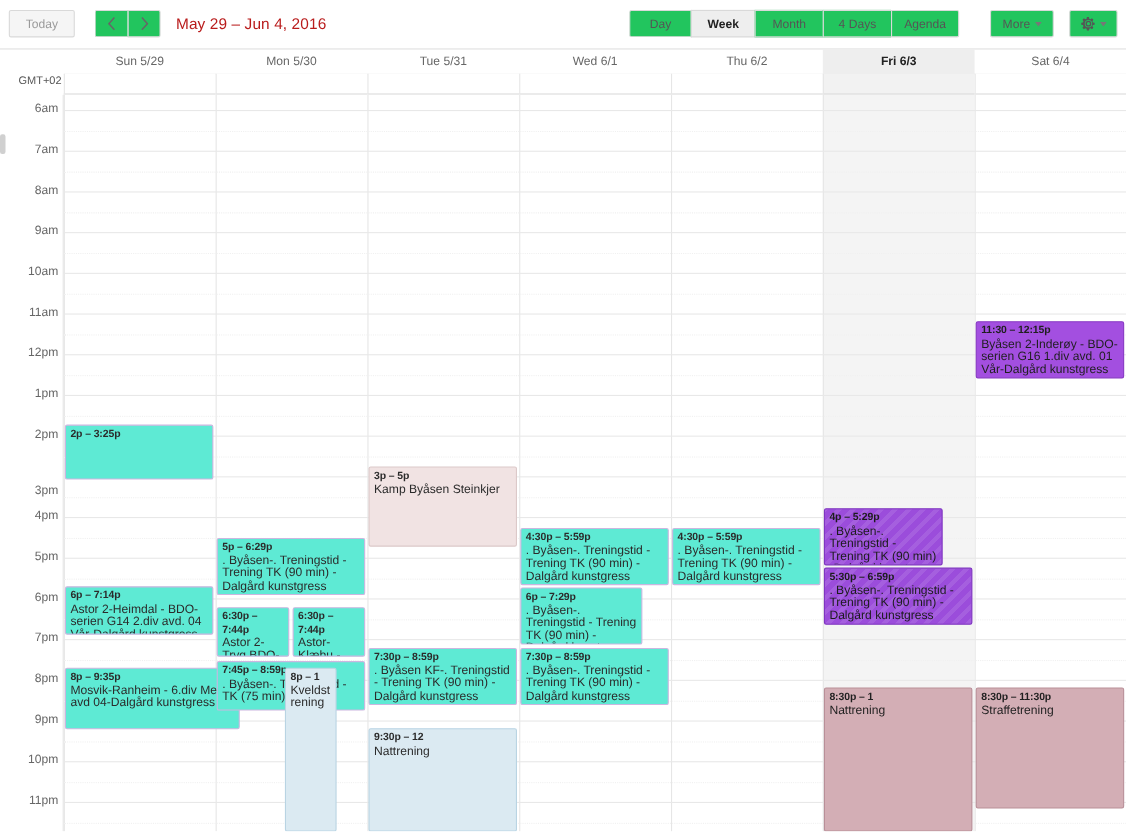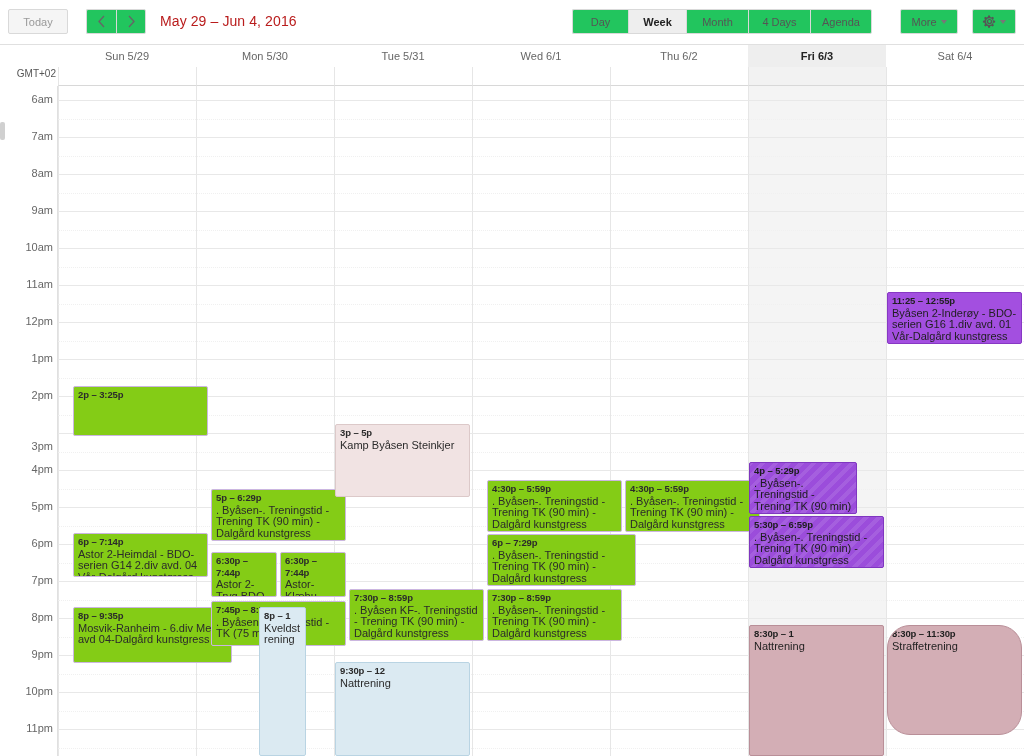--- a/index.html
+++ b/index.html
@@ -234,24 +234,23 @@
     letter-spacing: -0.1px;
   }
   .event .ev-title {
     display: block;
     font-size: 11px;
     line-height: 11.5px;
     word-wrap: break-word;
   }
   
   .ev-lav {
-    background: #84cc16;
+    background: #5eead4;
     border: 1px solid #cbb6e0;
     color: #2b2b2b;
-    margin-left: 14px;
   }
   
   .ev-purple {
     background: #9b4ddb;
     background-image: repeating-linear-gradient(
         -45deg,
         rgba(255,255,255,0.10) 0px,
         rgba(255,255,255,0.10) 4px,
         rgba(255,255,255,0.0) 4px,
         rgba(255,255,255,0.0) 9px);
@@ -464,21 +463,21 @@
         <span class="ev-title">. Byåsen KF-. Treningstid - Trening TK (90 min) -Dalgård kunstgress</span>
       </div>
       <div class="event ev-blue" style="left: 277px; width: 135px; top: 576px; height: 94px;">
         <span class="ev-time">9:30p – 12</span>
         <span class="ev-title">Nattrening</span>
       </div>
       <div class="event ev-lav" style="left: 415px; width: 135px; top: 394px; height: 52px;">
         <span class="ev-time">4:30p – 5:59p</span>
         <span class="ev-title">. Byåsen-. Treningstid - Trening TK (90 min) -Dalgård kunstgress</span>
       </div>
-      <div class="event ev-lav" style="left: 415px; width: 149px; top: 448px; height: 52px;">
+      <div class="event ev-lav" style="left: 415px; width: 111px; top: 448px; height: 52px;">
         <span class="ev-time">6p – 7:29p</span>
         <span class="ev-title">. Byåsen-. Treningstid - Trening TK (90 min) -Dalgård kunstgress</span>
       </div>
       <div class="event ev-lav" style="left: 415px; width: 135px; top: 503px; height: 52px;">
         <span class="ev-time">7:30p – 8:59p</span>
         <span class="ev-title">. Byåsen-. Treningstid - Trening TK (90 min) -Dalgård kunstgress</span>
       </div>
       <div class="event ev-lav" style="left: 553px; width: 135px; top: 394px; height: 52px;">
         <span class="ev-time">4:30p – 5:59p</span>
         <span class="ev-title">. Byåsen-. Treningstid - Trening TK (90 min) -Dalgård kunstgress</span>
@@ -489,23 +488,23 @@
       </div>
       <div class="event ev-purple" style="left: 691px; width: 135px; top: 430px; height: 52px;">
         <span class="ev-time">5:30p – 6:59p</span>
         <span class="ev-title">. Byåsen-. Treningstid - Trening TK (90 min) -Dalgård kunstgress</span>
       </div>
       <div class="event ev-dusty" style="left: 691px; width: 135px; top: 539px; height: 131px;">
         <span class="ev-time">8:30p – 1</span>
         <span class="ev-title">Nattrening</span>
       </div>
       <div class="event ev-purple2" style="left: 829px; width: 135px; top: 206px; height: 52px;">
-        <span class="ev-time">11:25 – 12:55p</span>
+        <span class="ev-time">11:30 – 12:15p</span>
         <span class="ev-title">Byåsen 2-Inderøy - BDO-serien G16 1.div avd. 01 Vår-Dalgård kunstgress</span>
       </div>
-      <div class="event ev-dusty" style="left: 829px; width: 135px; top: 539px; height: 110px; border-radius: 23px;">
+      <div class="event ev-dusty" style="left: 829px; width: 135px; top: 539px; height: 110px;">
         <span class="ev-time">8:30p – 11:30p</span>
         <span class="ev-title">Straffetrening</span>
       </div>
     </div>
 </div>
 
 <div id="scroll-nub"></div>
 
 </body></html>

